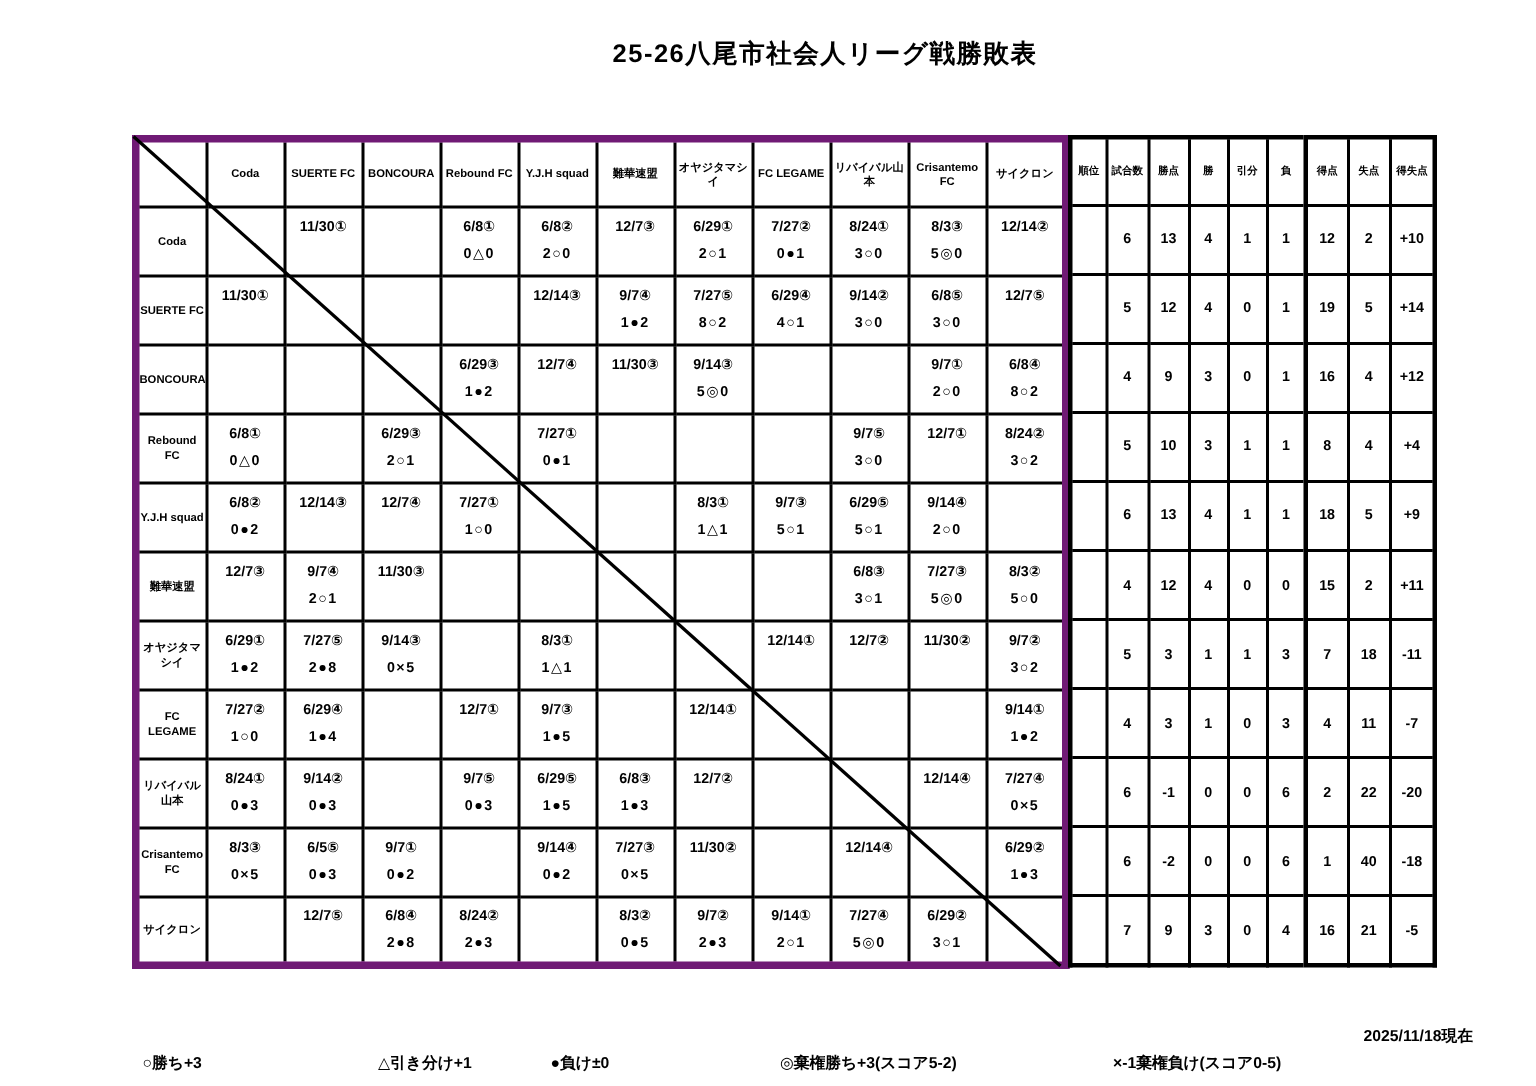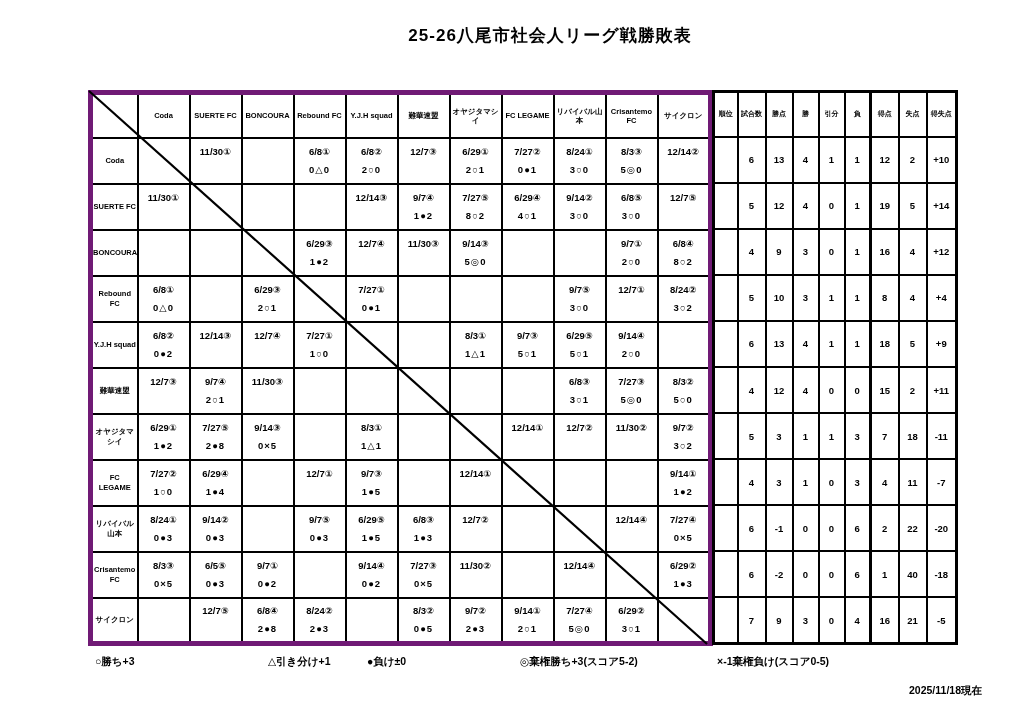--- a/index.html
+++ b/index.html
@@ -26,26 +26,26 @@
   #sumTable td{border:2px solid #000;padding:0;overflow:hidden;font-weight:bold;
                text-align:center;vertical-align:middle;}
   #sumTable tr{height:46px;}
   #sumTable tr.hdr{height:45px;}
   .sum-h{font-size:7px;}
   .sum-v{font-size:9.5px;}
   #sumTable td.thickL{border-left:3px solid #000;}
   
   .legend{position:absolute;top:655px;left:0;width:1024px;height:16px;
           font-size:10.5px;font-weight:bold;}
-  .legend span{position:absolute;white-space:nowrap;}
+  .legend span{position:absolute;white-space:nowrap;margin-top:47px;}
   .legend span:nth-child(1){left:95px;}
-  .legend span:nth-child(2){left:268px;}
+  .legend span:nth-child(2){left:252px;}
   .legend span:nth-child(3){left:367px;}
   .legend span:nth-child(4){left:520px;}
-  .legend span:nth-child(5){left:717px;}
+  .legend span:nth-child(5){left:742px;}
   .asof{position:absolute;top:684px;right:42px;font-size:10.5px;font-weight:bold;}
 </style>
 </head>
 <body>
 
 <div class="page">
   <div class="title">25-26八尾市社会人リーグ戦勝敗表</div>
 
   <div class="main-wrap">
     <table id="crossTable">

